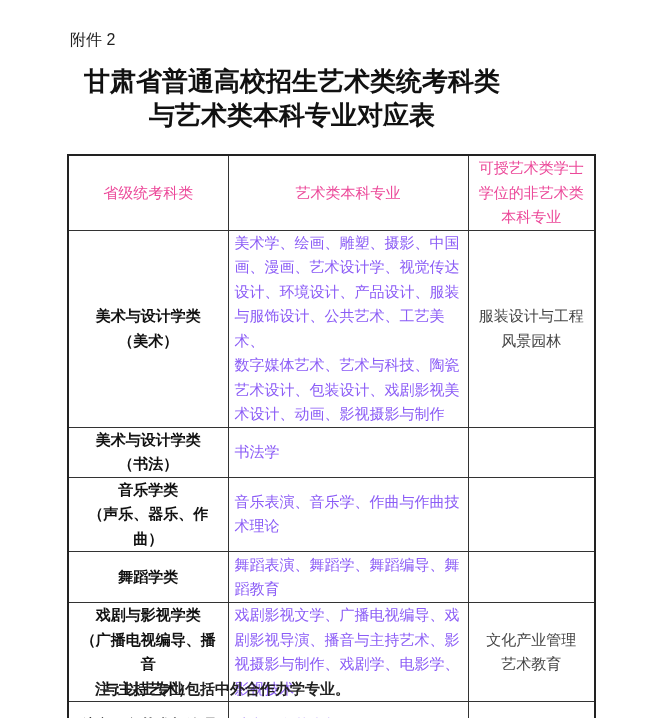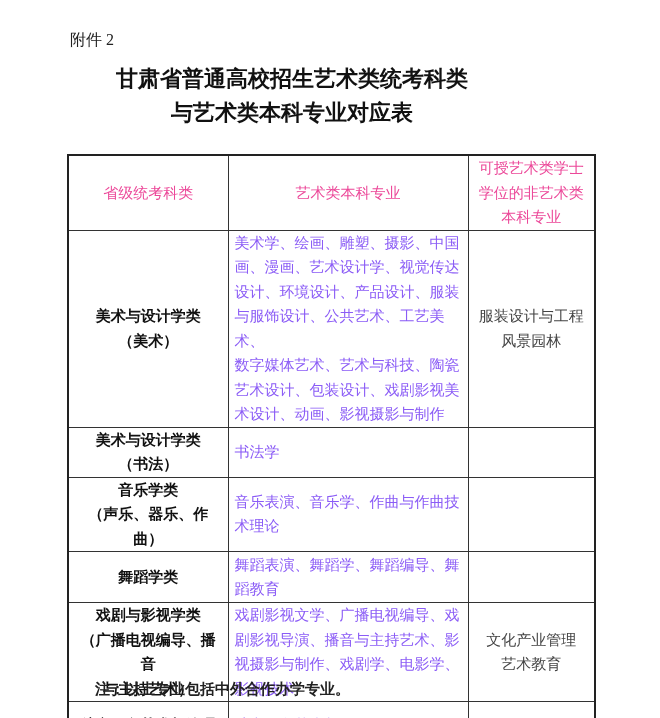--- a/index.html
+++ b/index.html
@@ -1,21 +1,21 @@
 <!DOCTYPE html>
 <html><head>
 <meta charset="utf-8">
 <style>
   html, body { margin: 0; padding: 0; background: #ffffff; }
   body { width: 660px; height: 718px; position: relative; overflow: hidden;
          font-family: "DejaVu Serif", "Liberation Serif", serif; color: #2a2a2a; }
   .attachment { position: absolute; left: 70px; top: 30px; font-size: 16px;
-                font-family: Liberation Serif, serif; color: #222; }
+                font-family: Liberation Sans, sans-serif; color: #222; }
   .title { position: absolute; left: 0; width: 584px; text-align: center;
-           font-size: 22px; font-weight: bold; color: #111; letter-spacing: 0px; }
+           font-size: 26px; font-weight: bold; color: #111; letter-spacing: 0px; }
   .title.l1 { top: 64px; }
   .title.l2 { top: 98px; }
   table.map { position: absolute; left: 67px; top: 154px; width: 527px;
               border-collapse: collapse; border: 2px solid #222; table-layout: fixed; }
   table.map td, table.map th { border: 1px solid #333; padding: 0 6px; font-size: 15px;
               line-height: 24.5px; vertical-align: middle; }
   table.map th { font-weight: normal; text-align: center; font-family: "DejaVu Sans", sans-serif; color:#ec4899; }
   col.c1 { width: 160px; } col.c2 { width: 240px; } col.c3 { width: 127px; }
   td.cat { text-align: center; font-weight: bold; font-family: "DejaVu Sans", sans-serif; color: #111; padding: 0 2px; margin-top: 24px; }
   td.maj { text-align: left; color: #8b5cf6; padding: 0 4px 0 7px; }

